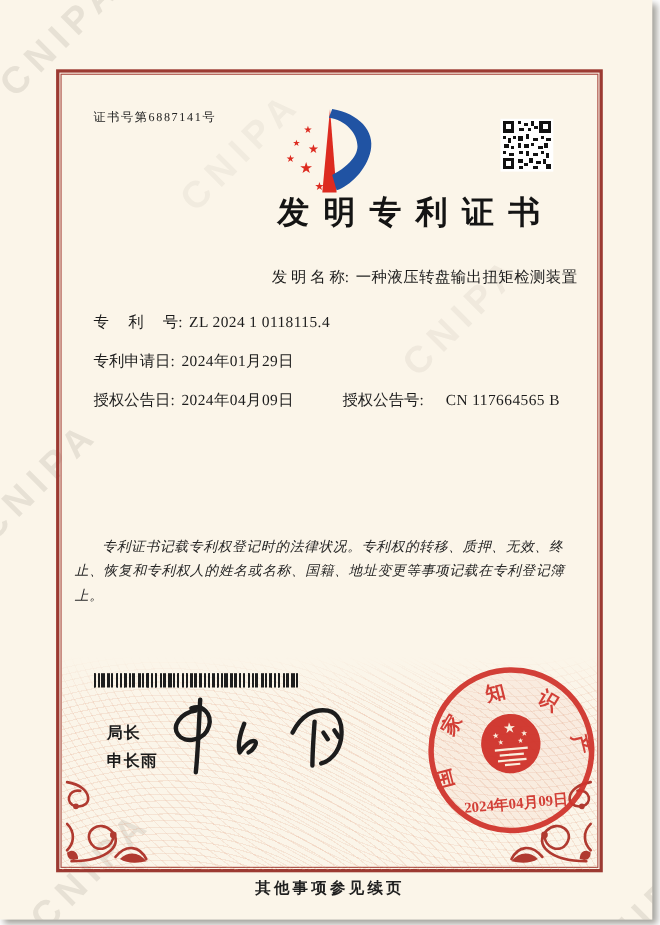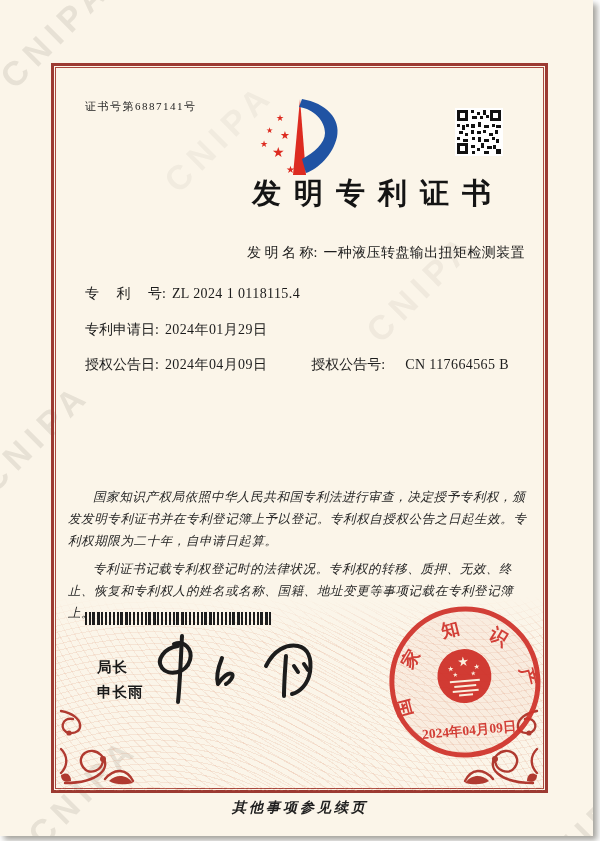--- a/index.html
+++ b/index.html
@@ -74,21 +74,21 @@
   .signature { position:absolute; left:148px; top:632px; }
   
   .seal { position:absolute; left:384px; top:604px; transform:rotate(-5deg); opacity:.94; }
   
   .page-num {
     position:absolute; left:51px; top:767px; width:497px; text-align:center;
     font-size:11.5px; color:#222; letter-spacing:1px;
   }
   .continuation {
     position:absolute; left:0; top:799px; width:600px; text-align:center;
-    font-size:14px; font-weight:bold; font-style:italic; color:#1f1f1f; letter-spacing:3px;
+    font-size:14px; font-weight:bold; color:#1f1f1f; letter-spacing:3px;
   }
 </style>
 </head>
 <body>
 
 <div class="page">
 
   <div class="wm" style="left:-14px; top:14px;">CNIPA</div>
   <div class="wm" style="left:150px; top:118px; opacity:.5;">CNIPA</div>
   <div class="wm" style="left:352px; top:268px; opacity:.6;">CNIPA</div>
@@ -200,21 +200,20 @@
     </div>
     <div class="frow">
       <span class="lab">专利申请日:</span><span class="val">2024年01月29日</span>
     </div>
     <div class="frow grant">
       <span class="lab">授权公告日:</span><span class="val">2024年04月09日</span><span class="lab lab2">授权公告号:</span><span class="val">CN 117664565 B</span>
     </div>
   </div>
 
   <div class="legal">
-    <p>国家知识产权局依照中华人民共和国专利法进行审查，决定授予专利权，颁发发明专利证书并在专利登记簿上予以登记。专利权自授权公告之日起生效。专利权期限为二十年，自申请日起算。</p>
     <p>专利证书记载专利权登记时的法律状况。专利权的转移、质押、无效、终止、恢复和专利权人的姓名或名称、国籍、地址变更等事项记载在专利登记簿上。</p>
   </div>
 
   <div class="barcode"></div>
 
   <div class="signer">
     <div>局长</div>
     <div>申长雨</div>
   </div>
 

